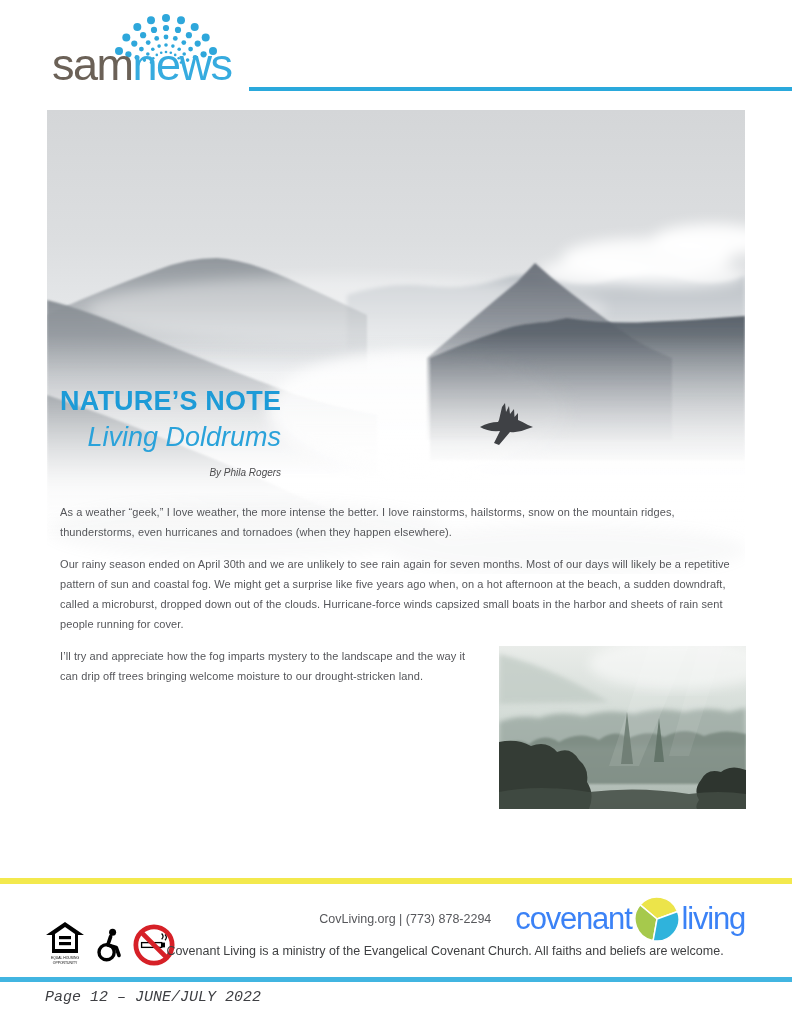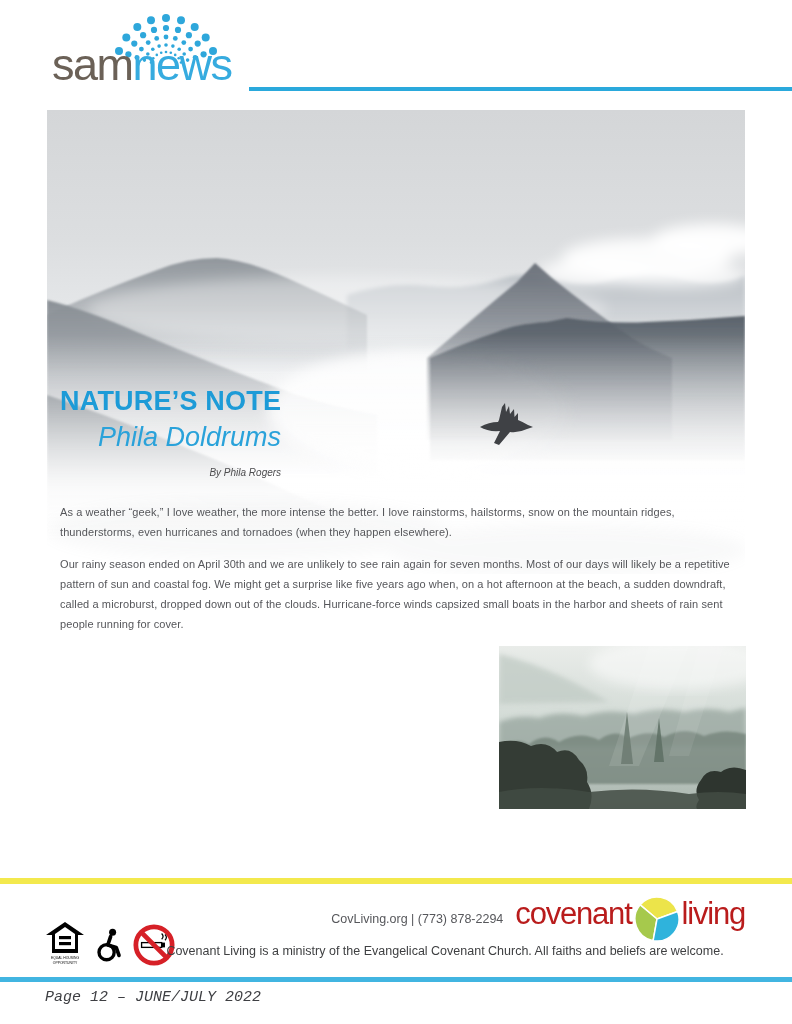--- a/index.html
+++ b/index.html
@@ -28,23 +28,23 @@
   .article p { margin:0 0 12px 0; }
   .inset { float:right; width:247px; height:163px; margin:0 0 10px 16px; }
   .inset svg { display:block; width:100%; height:100%; }
 
   
   .rule-yellow { position:absolute; left:0; right:0; top:878px; height:6px; background:#f3e94d; }
   .rule-blue   { position:absolute; left:0; right:0; top:977px; height:5px; background:#41b5e1; }
 
   
   .footer-icons { position:absolute; left:45px; top:921px; display:flex; align-items:flex-start; gap:8px; }
-  .footer-right { position:absolute; right:47px; top:893px; height:52px; display:flex; align-items:center; }
+  .footer-right { position:absolute; right:47px; top:893px; height:52px; display:flex; align-items:center;gap:12px; }
   .contact { font-size:12.5px; color:#56575b; margin-right:12px; white-space:nowrap; }
-  .brand { display:flex; color:#b91c1c; font-size:31px; letter-spacing:-1.2px; }
+  .brand { display:flex; align-items:center; color:#3b82f6; font-size:31px; letter-spacing:-1.2px; }
   .brand .circ { width:46px; height:46px; margin:0 2px; }
   .ministry { position:absolute; right:47px; top:944px; width:600px; text-align:center;
               font-size:12.5px; color:#3f4042; }
   .page-footer { position:absolute; left:45px; top:989px; font-size:15px; font-style:italic; color:#3e3f43;font-family:Liberation Mono, monospace; }
 </style>
 </head>
 <body>
 
 <div class="page">
 
@@ -169,21 +169,21 @@
       <path filter="url(#b1)" fill="url(#gF)" d="M0,285 Q60,305 120,330 Q200,362 260,390 Q300,408 340,420 L340,464 L0,464 Z"></path>
       <rect x="0" y="225" width="698" height="239" fill="url(#fogG)"></rect>
       <g fill="#9aa0a5" opacity="0.06" filter="url(#b6)">
         <ellipse cx="200" cy="420" rx="200" ry="30"></ellipse>
         <ellipse cx="520" cy="440" rx="180" ry="26"></ellipse>
       </g>
       <path fill="#3f4145" d="M433,317 Q442,312 451,312 L452,310 L455,297 L458,293 L459,302 L462,296 L463,304 L467,299 L467.5,307 L471,303 L471,310 Q476,312 481,315 L486,317 L480,319 Q472,323 463,322 L452,335 L447,333 L453,321 Q441,322 433,317 Z"></path>
     </svg>
     <div class="hero-text">
       <div class="kicker">NATURE’S NOTE</div>
-      <div class="title">Phila Doldrums</div>
+      <div class="title">Living Doldrums</div>
       <div class="byline">By Phila Rogers</div>
     </div>
   </div>
 
   <div class="article">
     <p>As a weather “geek,” I love weather, the more intense the better. I love rainstorms, hailstorms, snow on the mountain ridges, thunderstorms, even hurricanes and tornadoes (when they happen elsewhere).</p>
     <p>Our rainy season ended on April 30th and we are unlikely to see rain again for seven months. Most of our days will likely be a repetitive pattern of sun and coastal fog. We might get a surprise like five years ago when, on a hot afternoon at the beach, a sudden downdraft, called a microburst, dropped down out of the clouds. Hurricane-force winds capsized small boats in the harbor and sheets of rain sent people running for cover.</p>
     <div>
       <div class="inset">
         <svg viewBox="0 0 247 163" preserveAspectRatio="none">
@@ -210,20 +210,21 @@
           <path filter="url(#ib1)" fill="#76857c" opacity="0.8" d="M0,103 Q15,90 30,98 Q45,86 60,96 Q80,84 100,94 Q115,82 130,92 Q150,83 165,91 Q185,80 205,90 Q225,82 247,88 L247,138 L0,138 Z"></path>
           <path d="M128,66 L134,118 L122,118 Z" fill="#5d6e63" opacity="0.9"></path>
           <path d="M160,72 L165,116 L155,116 Z" fill="#5d6e63" opacity="0.85"></path>
           <polygon points="150,0 190,0 140,120 110,120" fill="#ffffff" opacity="0.10"></polygon>
           <polygon points="200,0 225,0 190,110 170,110" fill="#ffffff" opacity="0.08"></polygon>
           <path fill="#343c35" d="M0,163 L0,96 Q18,92 32,100 Q48,94 58,106 Q72,100 80,114 Q90,122 88,136 Q96,148 90,163 Z"></path>
           <path fill="#2e352f" d="M247,163 L247,124 Q232,118 222,126 Q208,122 202,134 Q194,144 200,154 Q196,160 198,163 Z"></path>
           <path fill="#424b43" opacity="0.85" d="M0,163 L0,146 Q40,138 90,146 Q140,140 190,148 Q220,144 247,148 L247,163 Z"></path>
         </svg>
       </div>
+      <p>I’ll try and appreciate how the fog imparts mystery to the landscape and the way it can drip off trees bringing welcome moisture to our drought-stricken land.</p>
     </div>
   </div>
 
   <div class="rule-yellow"></div>
 
   <div class="footer-icons">
     <svg width="40" height="46" viewBox="0 0 40 46">
       <path d="M20,1 L39,14 L33,14 L33,32 L7,32 L7,14 L1,14 Z" fill="#000"></path>
       <path d="M20,6 L30,13 L30,28 L10,28 L10,13 Z" fill="#fff"></path>
       <rect x="14" y="15" width="12" height="3.2" fill="#000"></rect>

